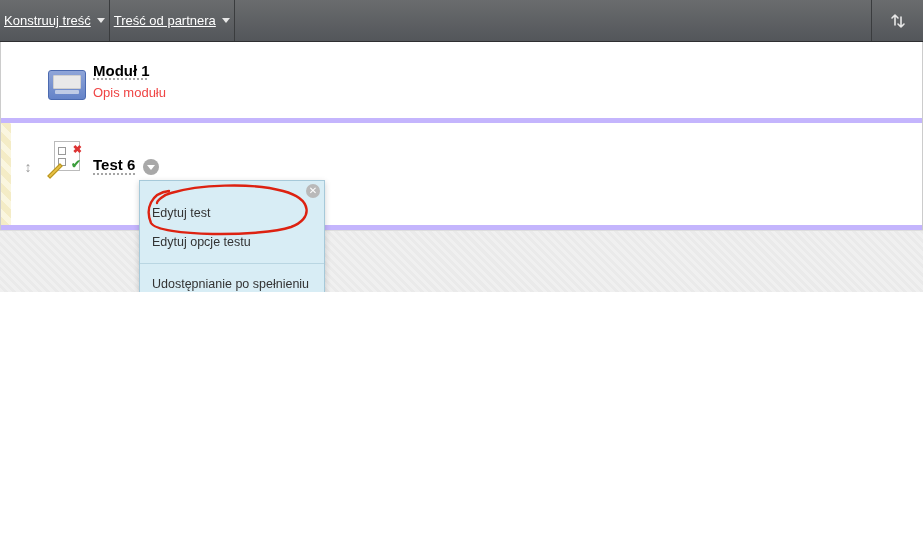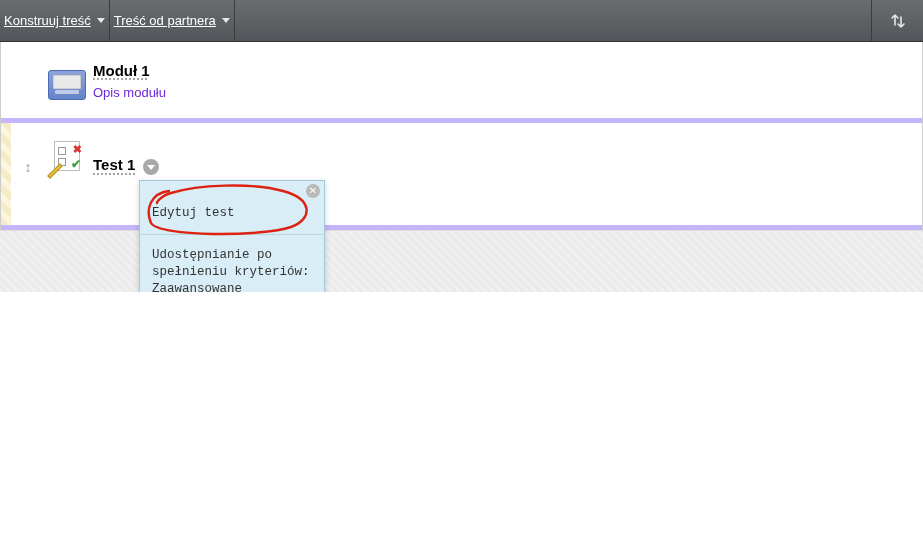--- a/index.html
+++ b/index.html
@@ -76,21 +76,21 @@
   }
   .body-col { flex: 1; position: relative; }
 
   .module-title {
     font-weight: bold;
     font-size: 15px;
     text-decoration: underline dotted #888;
     text-underline-offset: 3px;
     margin-bottom: 6px;
   }
-  .module-desc { color: #6d28d9; }
+  .module-desc { color: #ef4444; }
 
   .item-title {
     font-weight: bold;
     font-size: 15px;
     text-decoration: underline dotted #888;
     text-underline-offset: 3px;
     display: inline;
   }
   .item-chevron {
     display: inline-flex;
@@ -188,21 +188,20 @@
   }
   .ctx-group {
     padding: 6px 0;
     border-bottom: 1px solid #b9d6e2;
   }
   .ctx-group:last-child { border-bottom: none; }
   .ctx-item {
     padding: 6px 12px;
     cursor: pointer;
     line-height: 1.35;
-    font-family: Liberation Mono, monospace;
   }
 
   
   .annot {
     position: absolute;
     top: 27px;
     left: 48px;
     width: 184px;
     height: 56px;
     pointer-events: none;
@@ -269,31 +268,32 @@
     </div>
     <div class="icon-col">
       <div class="test-icon">
         <div class="page"></div>
         <span class="x">✖</span>
         <span class="check">✔</span>
         <div class="pencil"></div>
       </div>
     </div>
     <div class="body-col">
-      <span class="item-title">Test 1</span>
+      <span class="item-title">Test 6</span>
       <span class="item-chevron">
         <span class="chev-down"></span>
       </span>
 
       
       <div class="ctx-menu">
         <div class="ctx-close">✕</div>
 
         <div class="ctx-group" style="padding-top:18px;">
           <div class="ctx-item">Edytuj test</div>
+          <div class="ctx-item">Edytuj opcje testu</div>
         </div>
 
         <div class="ctx-group">
           <div class="ctx-item">Udostępnianie po spełnieniu kryteriów: Zaawansowane</div>
           <div class="ctx-item">Ustaw status rewizji(Wyłączony)</div>
         </div>
 
         <div class="ctx-group">
           <div class="ctx-item">Metadane</div>
           <div class="ctx-item">Śledzenie statystyk (wł./wył.)</div>

